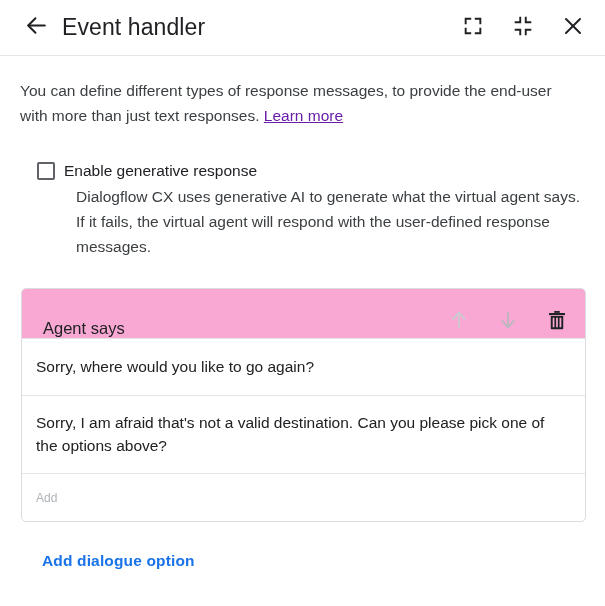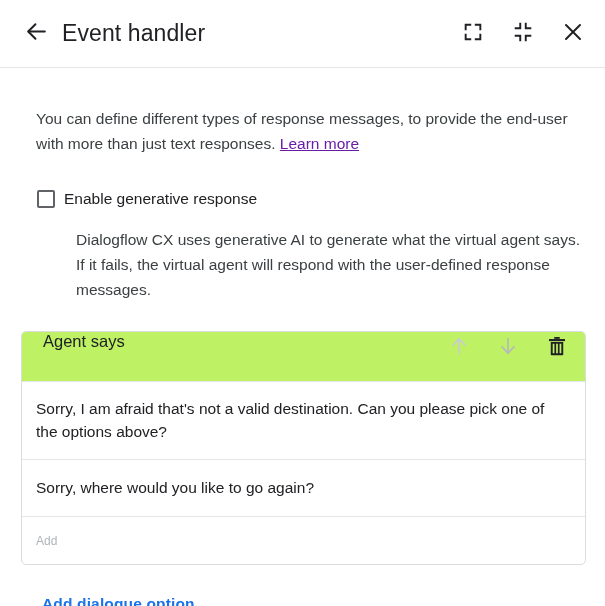--- a/index.html
+++ b/index.html
@@ -12,21 +12,21 @@
     height: 606px;
     background: #ffffff;
     font-family: "Liberation Sans", sans-serif;
     color: #202124;
     overflow: hidden;
   }
 
   
   .header {
     position: relative;
-    height: 68px;
+    height: 56px;
     display: flex;
     align-items: center;
     border-bottom: 1px solid #e4e6e9;
     padding: 0 16px 0 20px;
   }
   .icon-btn {
     width: 32px;
     height: 32px;
     display: flex;
     align-items: center;
@@ -68,21 +68,21 @@
 
   
   .content {
     padding: 22px 20px 0 20px;
   }
   .intro {
     font-size: 15.5px;
     line-height: 25px;
     color: #3c4043;
     max-width: 556px;
-    margin: 16px;
+    margin: 0;
   }
   .learn-more {
     color: #681da8;
     text-decoration: underline;
     cursor: pointer;
   }
 
   
   .check-row {
     display: flex;
@@ -103,39 +103,39 @@
   .check-label {
     font-size: 15.5px;
     color: #202124;
     margin-left: 9px;
     line-height: 22px;
   }
   .check-desc {
     font-size: 15.5px;
     line-height: 25px;
     color: #3c4043;
-    margin: 17px 0 0 56px;
+    margin: 2px 0 0 56px;
     max-width: 510px;
   }
 
   
   .card {
     margin: 29px 0 0 1px;
     width: 565px;
     border: 1px solid #dadce0;
     border-radius: 5px;
     overflow: hidden;
     background: #fff;
   }
   .card-head {
     height: 50px;
-    background: #bef264;
+    background: #f9a8d4;
     border-bottom: 1px solid #e4e6e9;
     display: flex;
-    align-items: flex-start;
+    align-items: flex-end;
     padding: 0 12px 0 21px;
   }
   .card-title {
     font-size: 16.5px;
     color: #202124;
   }
   .card-actions {
     margin-left: auto;
     display: flex;
     align-items: center;
@@ -272,22 +272,22 @@
             <svg width="22" height="22" viewBox="0 0 24 24" fill="#202124">
               <rect x="3.3" y="4.4" width="17.4" height="2.3"></rect>
               <rect x="9" y="2.2" width="6" height="2"></rect>
               <path d="M5.2 7.6 h13.6 v13.6 a0.8 0.8 0 0 1 -0.8 0.8 h-12 a0.8 0.8 0 0 1 -0.8 -0.8 z M7.3 9.6 v10.4 h1.9 V9.6 z M11.05 9.6 v10.4 h1.9 V9.6 z M14.8 9.6 v10.4 h1.9 V9.6 z"></path>
             </svg>
           </span>
         </div>
       </div>
     </div>
 
+    <div class="msg-row">Sorry, where would you like to go again?</div>
     <div class="msg-row two-line">Sorry, I am afraid that's not a valid destination. Can you please pick one of the options above?</div>
-    <div class="msg-row">Sorry, where would you like to go again?</div>
 
     <div class="input-row">
       <div class="add-label">Add</div>
     </div>
 
   </div>
 
   <div class="add-option">Add dialogue option</div>
 
 </div>

